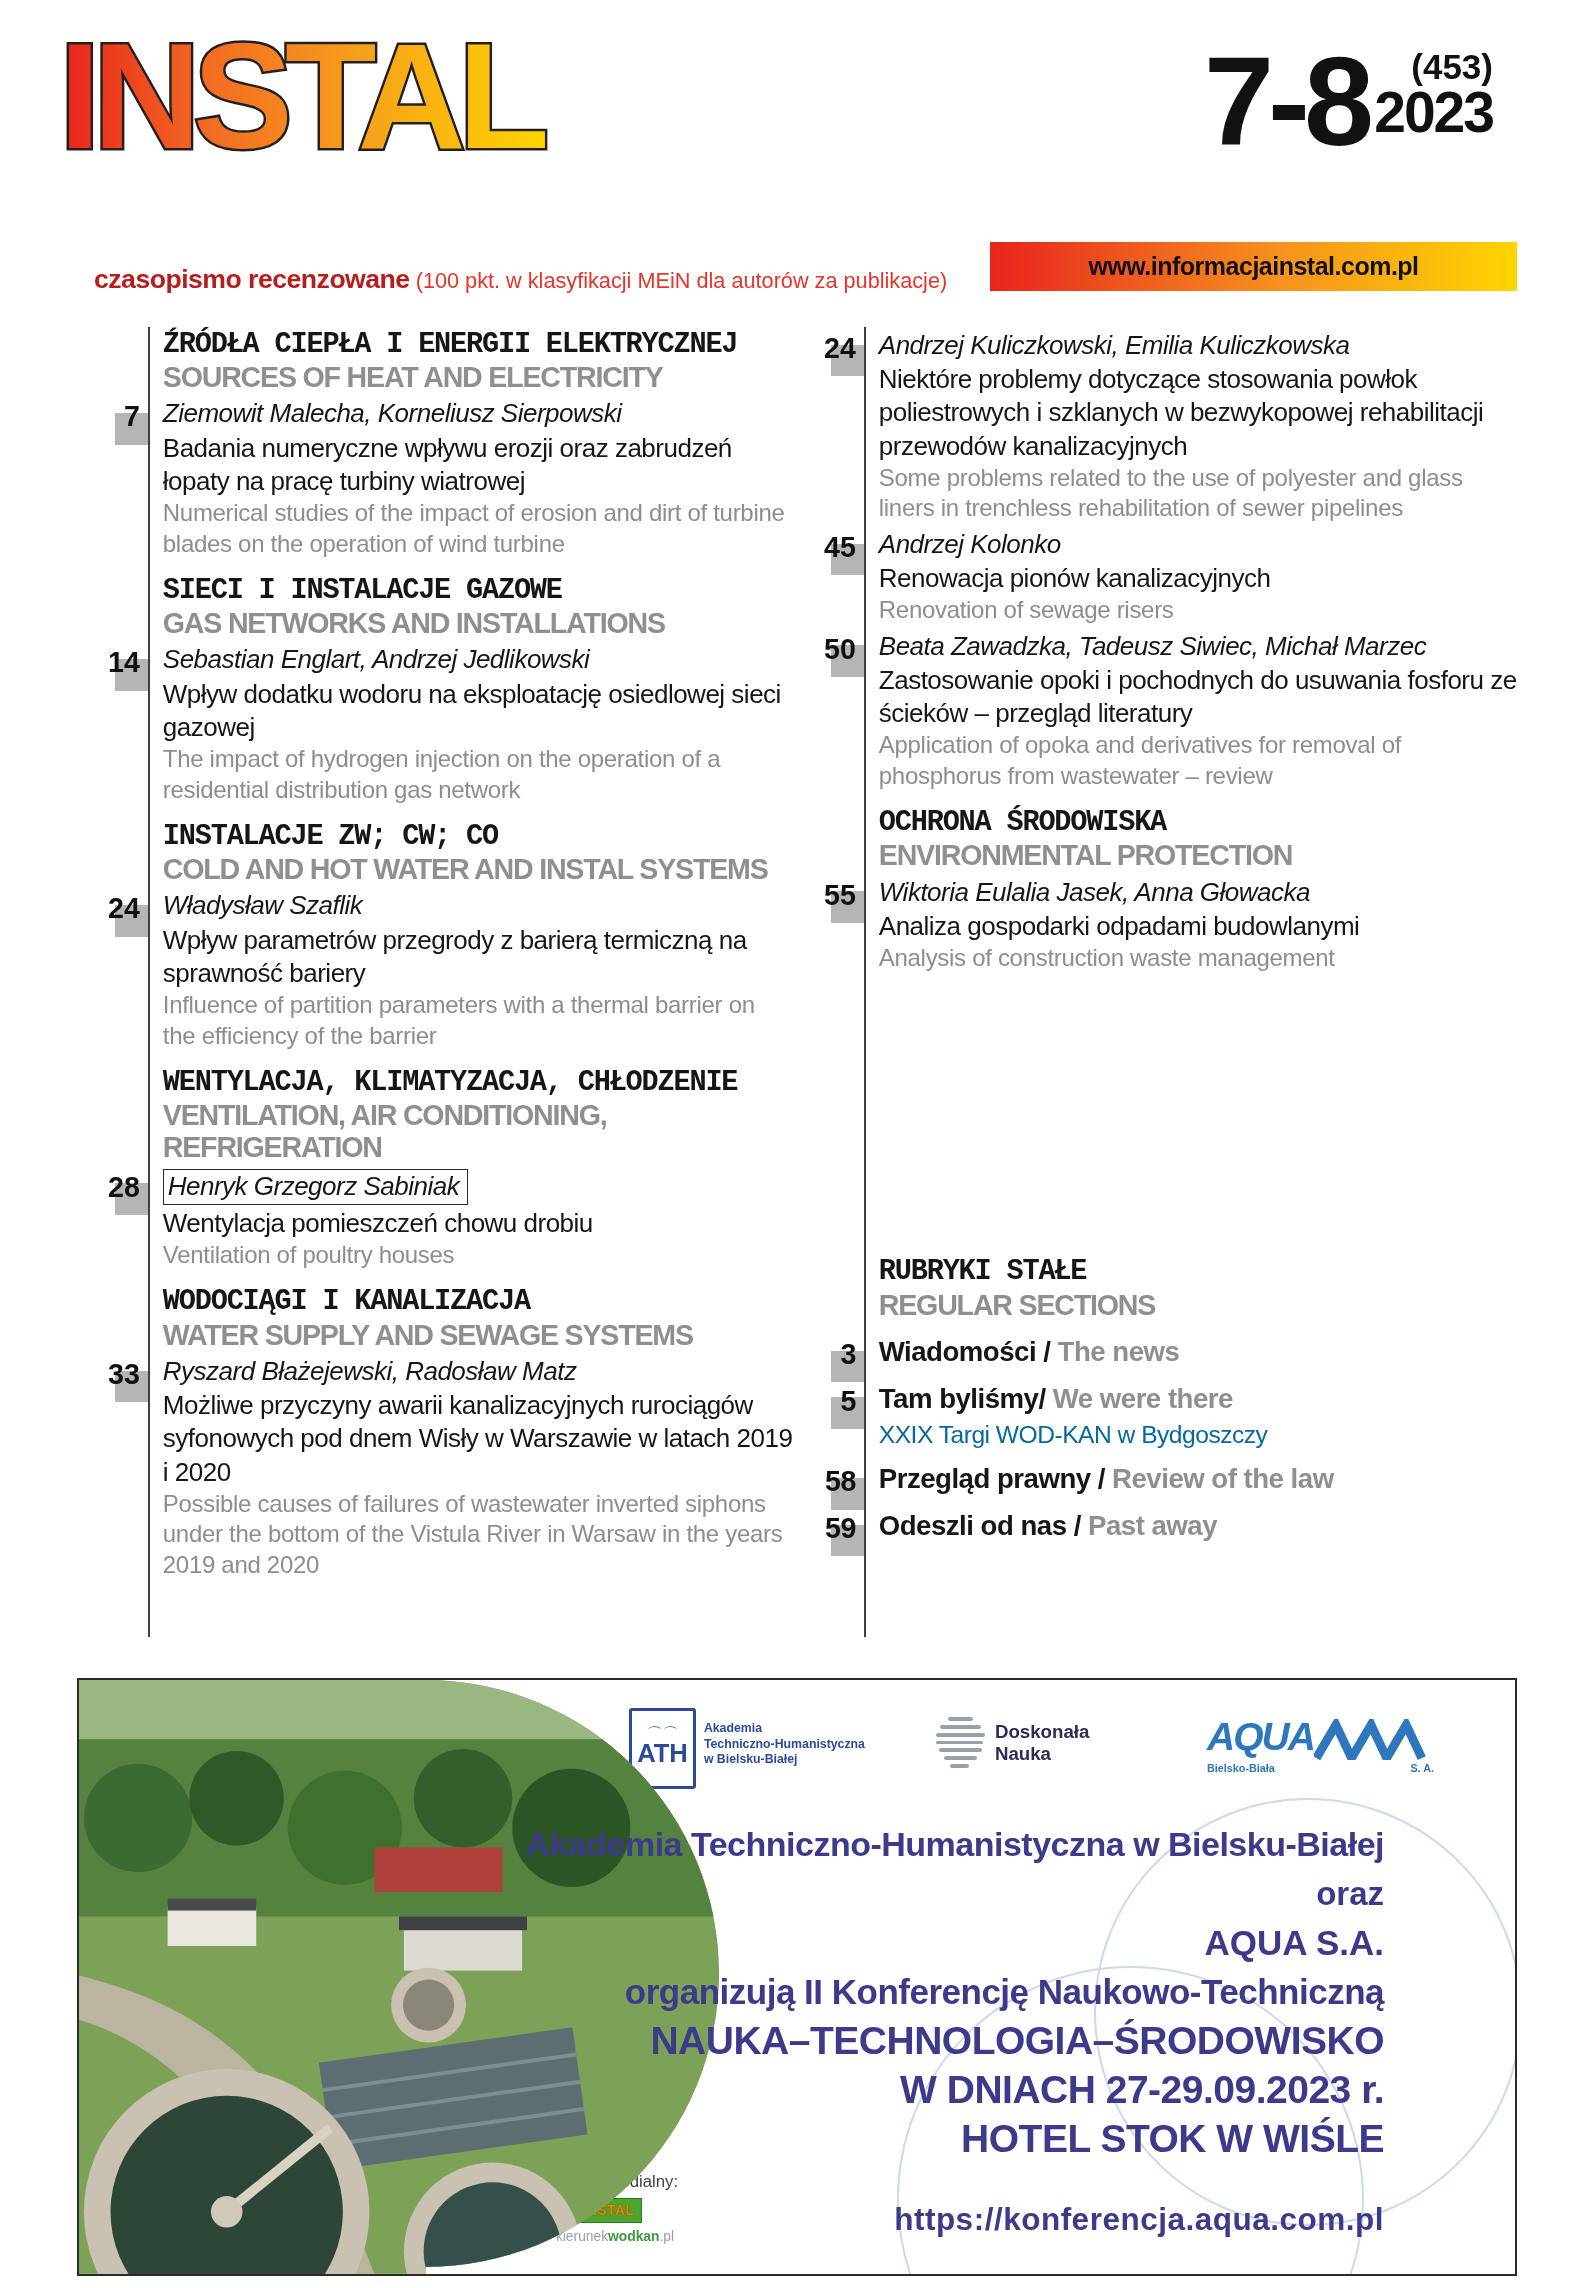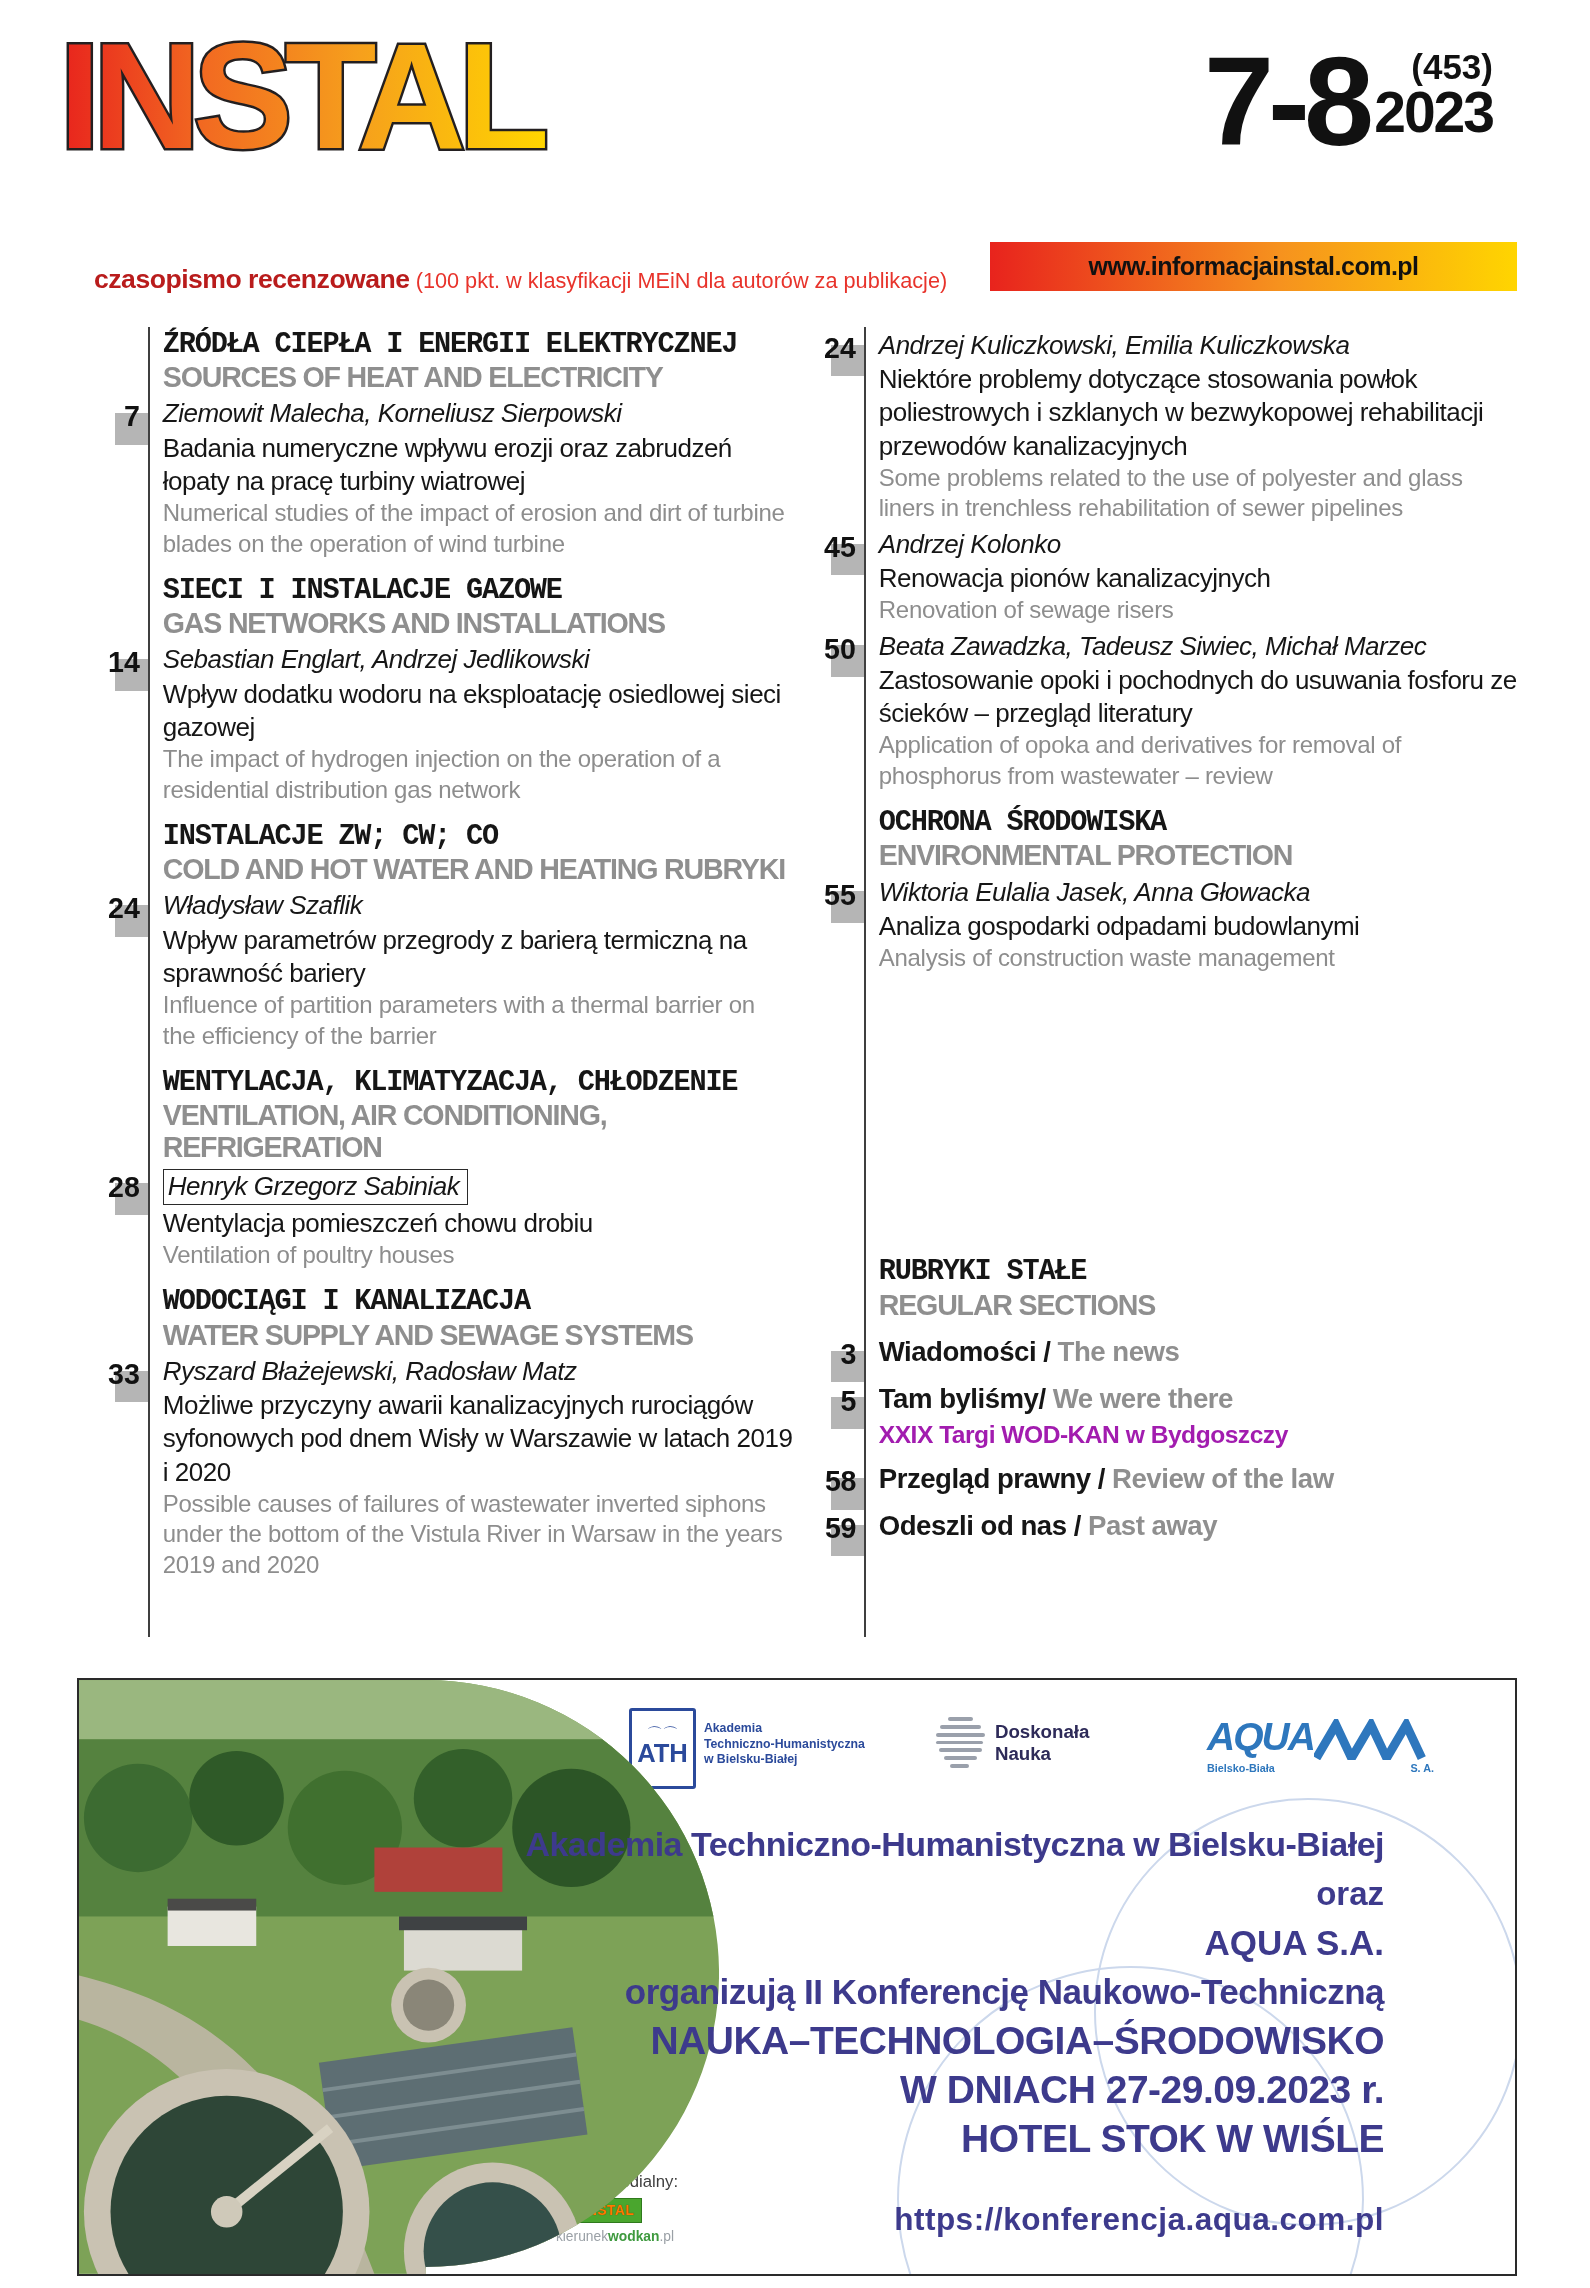--- a/index.html
+++ b/index.html
@@ -35,21 +35,21 @@
   .tpl{font-size:26px;line-height:1.28;color:#161616;letter-spacing:-0.5px;}
   .ten{font-size:24px;line-height:1.27;color:#8d8d8d;letter-spacing:-0.3px;}
   .page-badge{position:absolute;left:-79px;top:2px;width:65px;height:43px;}
   .page-badge .shadow{position:absolute;left:31.5px;top:12.8px;width:33px;height:31.5px;background:#b5b5b5;}
   .page-badge .num{position:absolute;right:8.9px;top:0;font-size:28.6px;font-weight:bold;color:#111;z-index:1;}
   .rub{margin-top:283px;}
   .rub-row{position:relative;margin-top:14.8px;font-size:27.6px;font-weight:bold;letter-spacing:-0.5px;}
   .rub-row .pl{color:#161616;}
   .rub-row .sep{color:#161616;white-space:pre;}
   .rub-row .en{color:#8f8f8f;}
-  .rub-sub{font-size:24.6px;font-weight:bold;color:#a21caf;margin-top:5.9px;}
+  .rub-sub{font-size:24.6px;font-weight:normal;color:#0369a1;margin-top:5.9px;}
 
   
   #banner{left:77px;top:1678px;width:1440px;height:598px;border:2px solid #2a2a2a;box-sizing:border-box;background:#fff;overflow:hidden;}
   .deco-circle{position:absolute;border:2px solid #ccd8ec;border-radius:50%;z-index:0;}
   #circle1{left:1015px;top:118px;width:424px;height:424px;}
   #circle2{left:818px;top:286px;width:463px;height:463px;}
   #banner-photo{left:0;top:0;z-index:1;}
   #logos-row{z-index:2;}
   #ath-logo{left:550px;top:27.6px;display:flex;align-items:flex-start;}
   #ath-box{width:61px;height:75px;border:3px solid #2b4a9b;border-radius:3px;display:flex;flex-direction:column;align-items:center;justify-content:center;color:#2b4a9b;}
@@ -156,21 +156,21 @@
           </span>
         <div class="authors">Sebastian Englart, Andrzej Jedlikowski</div>
         <div class="tpl">Wpływ dodatku wodoru na eksploatację osiedlowej sieci gazowej</div>
         <div class="ten">The impact of hydrogen injection on the operation of a residential distribution gas network</div>
       </div>
     </div>
 
     <div class="sec">
       <div class="sec-h">
           <span class="pl">INSTALACJE ZW; CW; CO</span>
-          <span class="en">COLD AND HOT WATER AND HEATING RUBRYKI</span>
+          <span class="en">COLD AND HOT WATER AND INSTAL SYSTEMS</span>
         </div>
       <div class="article">
         <span class="page-badge">
             <span class="shadow"></span>
             <span class="num">24</span>
           </span>
         <div class="authors">Władysław Szaflik</div>
         <div class="tpl">Wpływ parametrów przegrody z barierą termiczną na sprawność bariery</div>
         <div class="ten">Influence of partition parameters with a thermal barrier on the efficiency of the barrier</div>
       </div>

